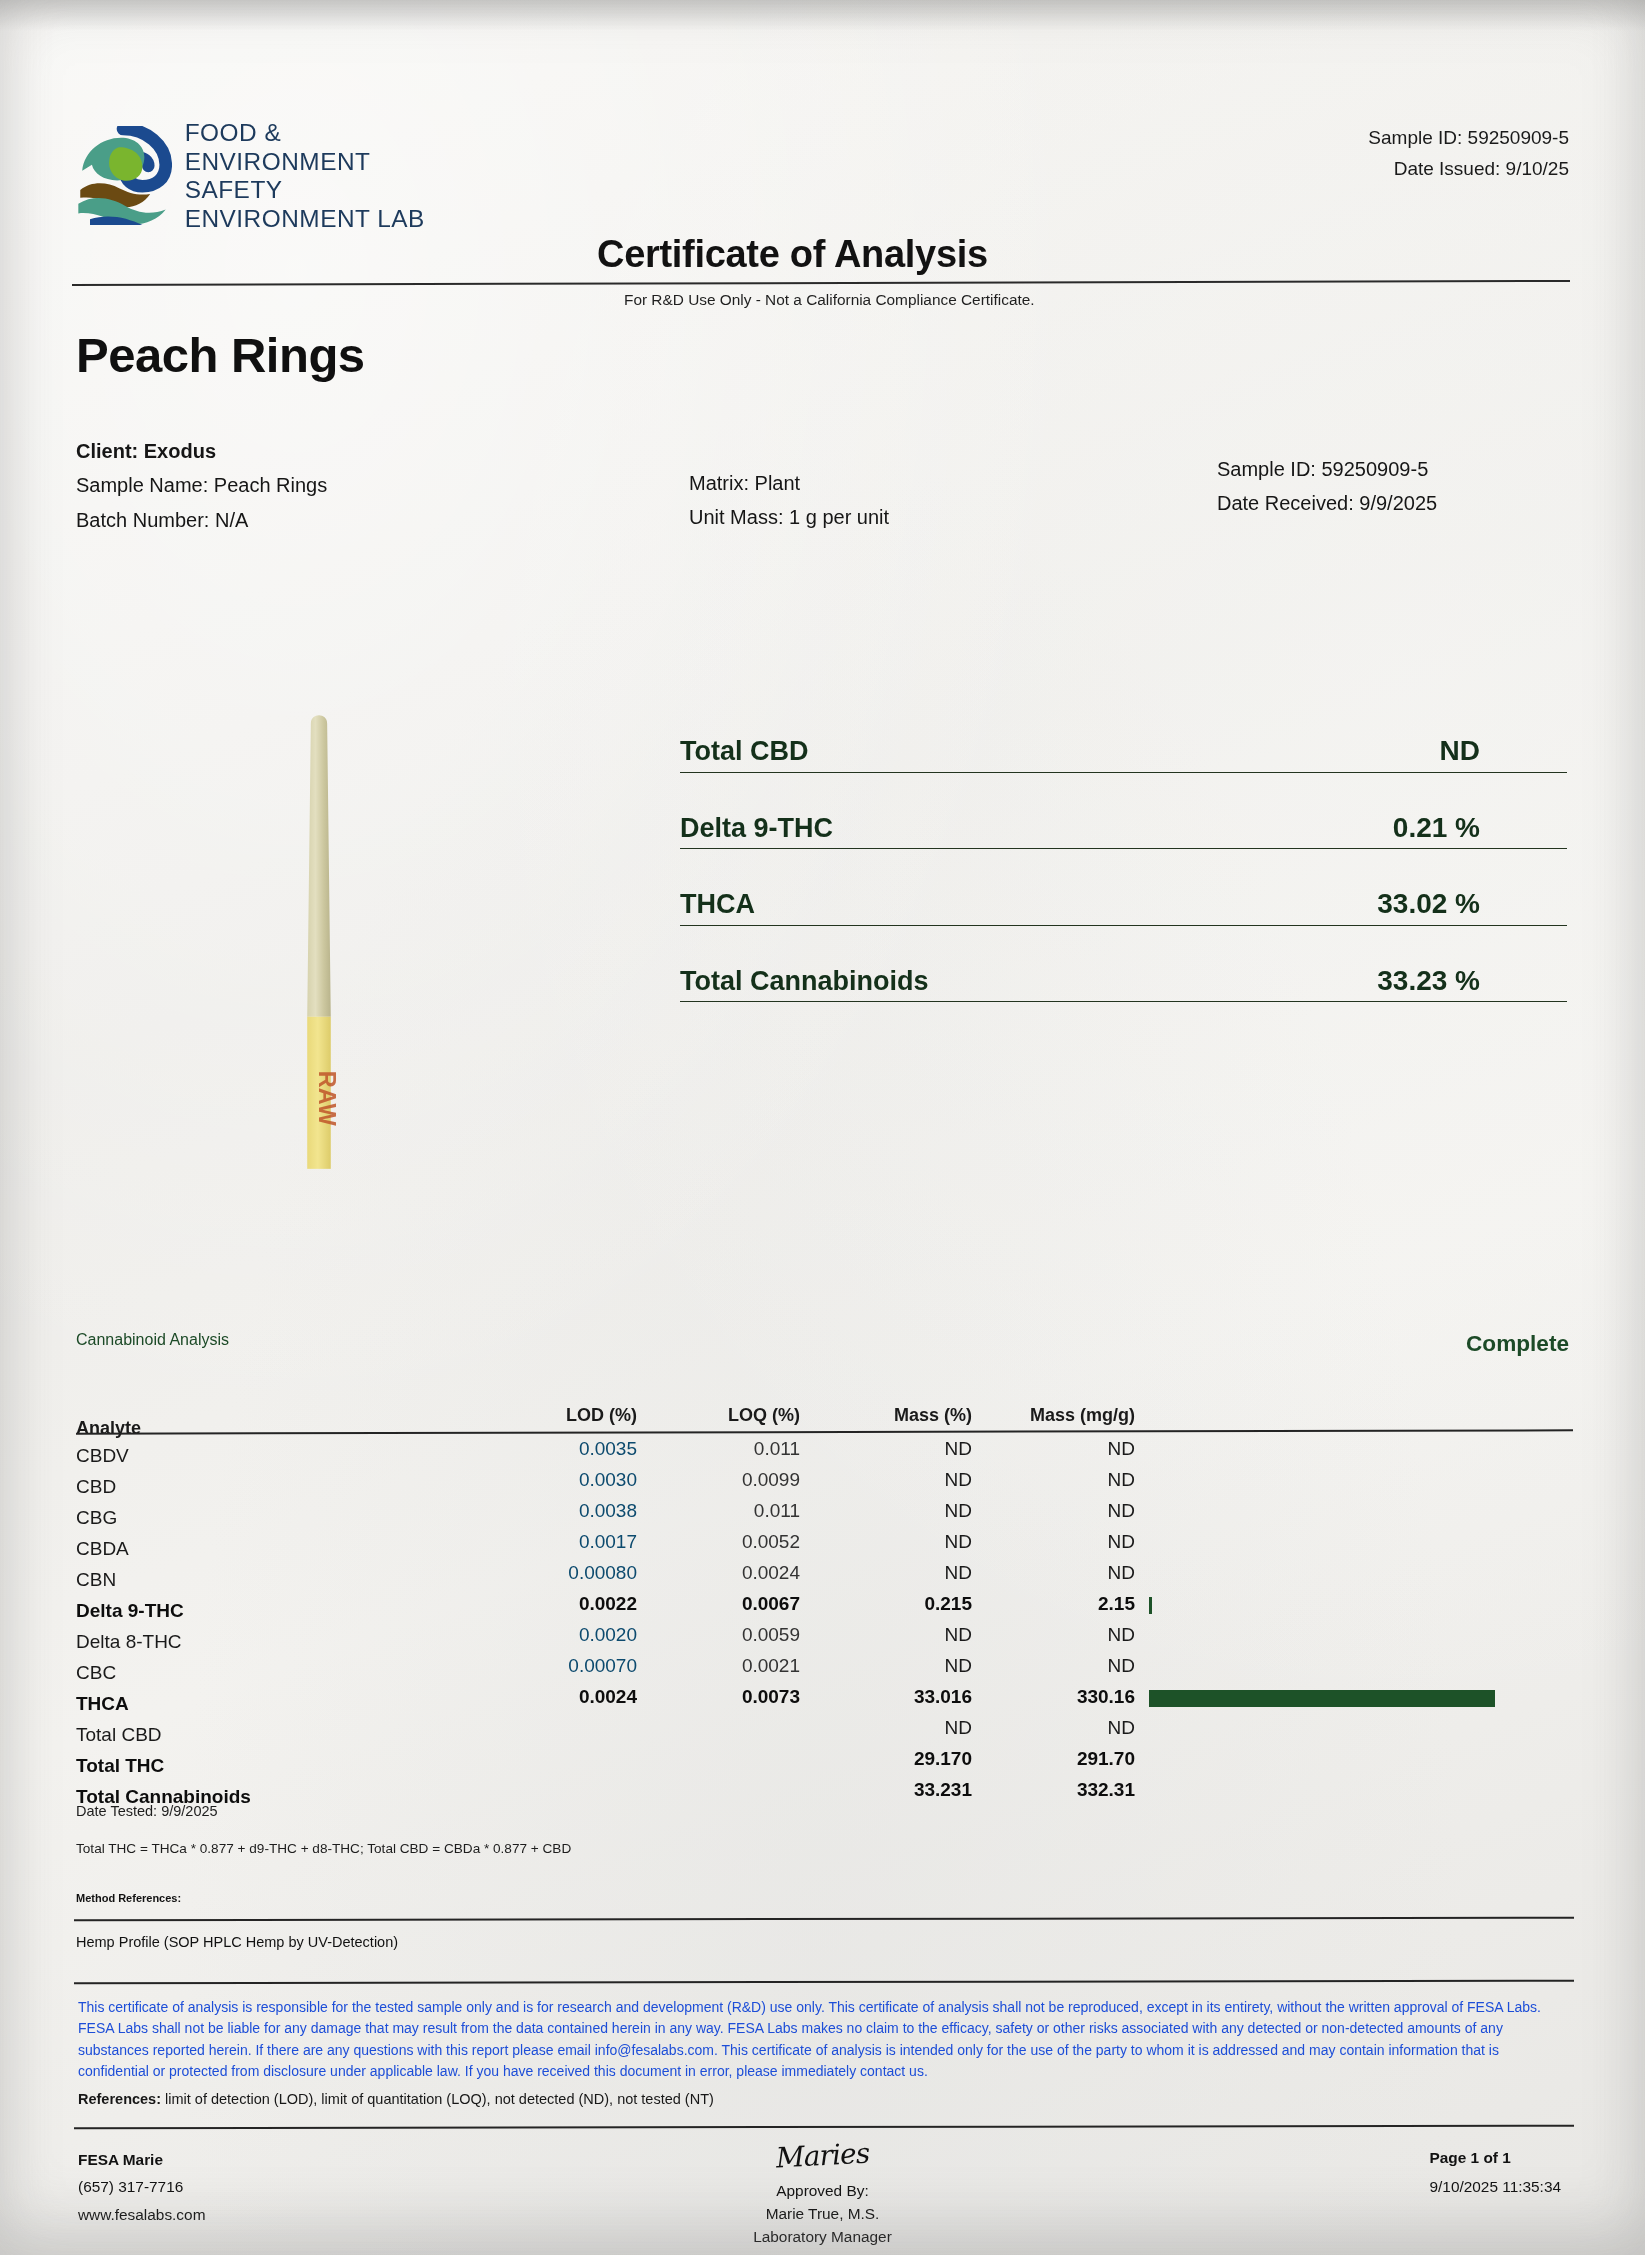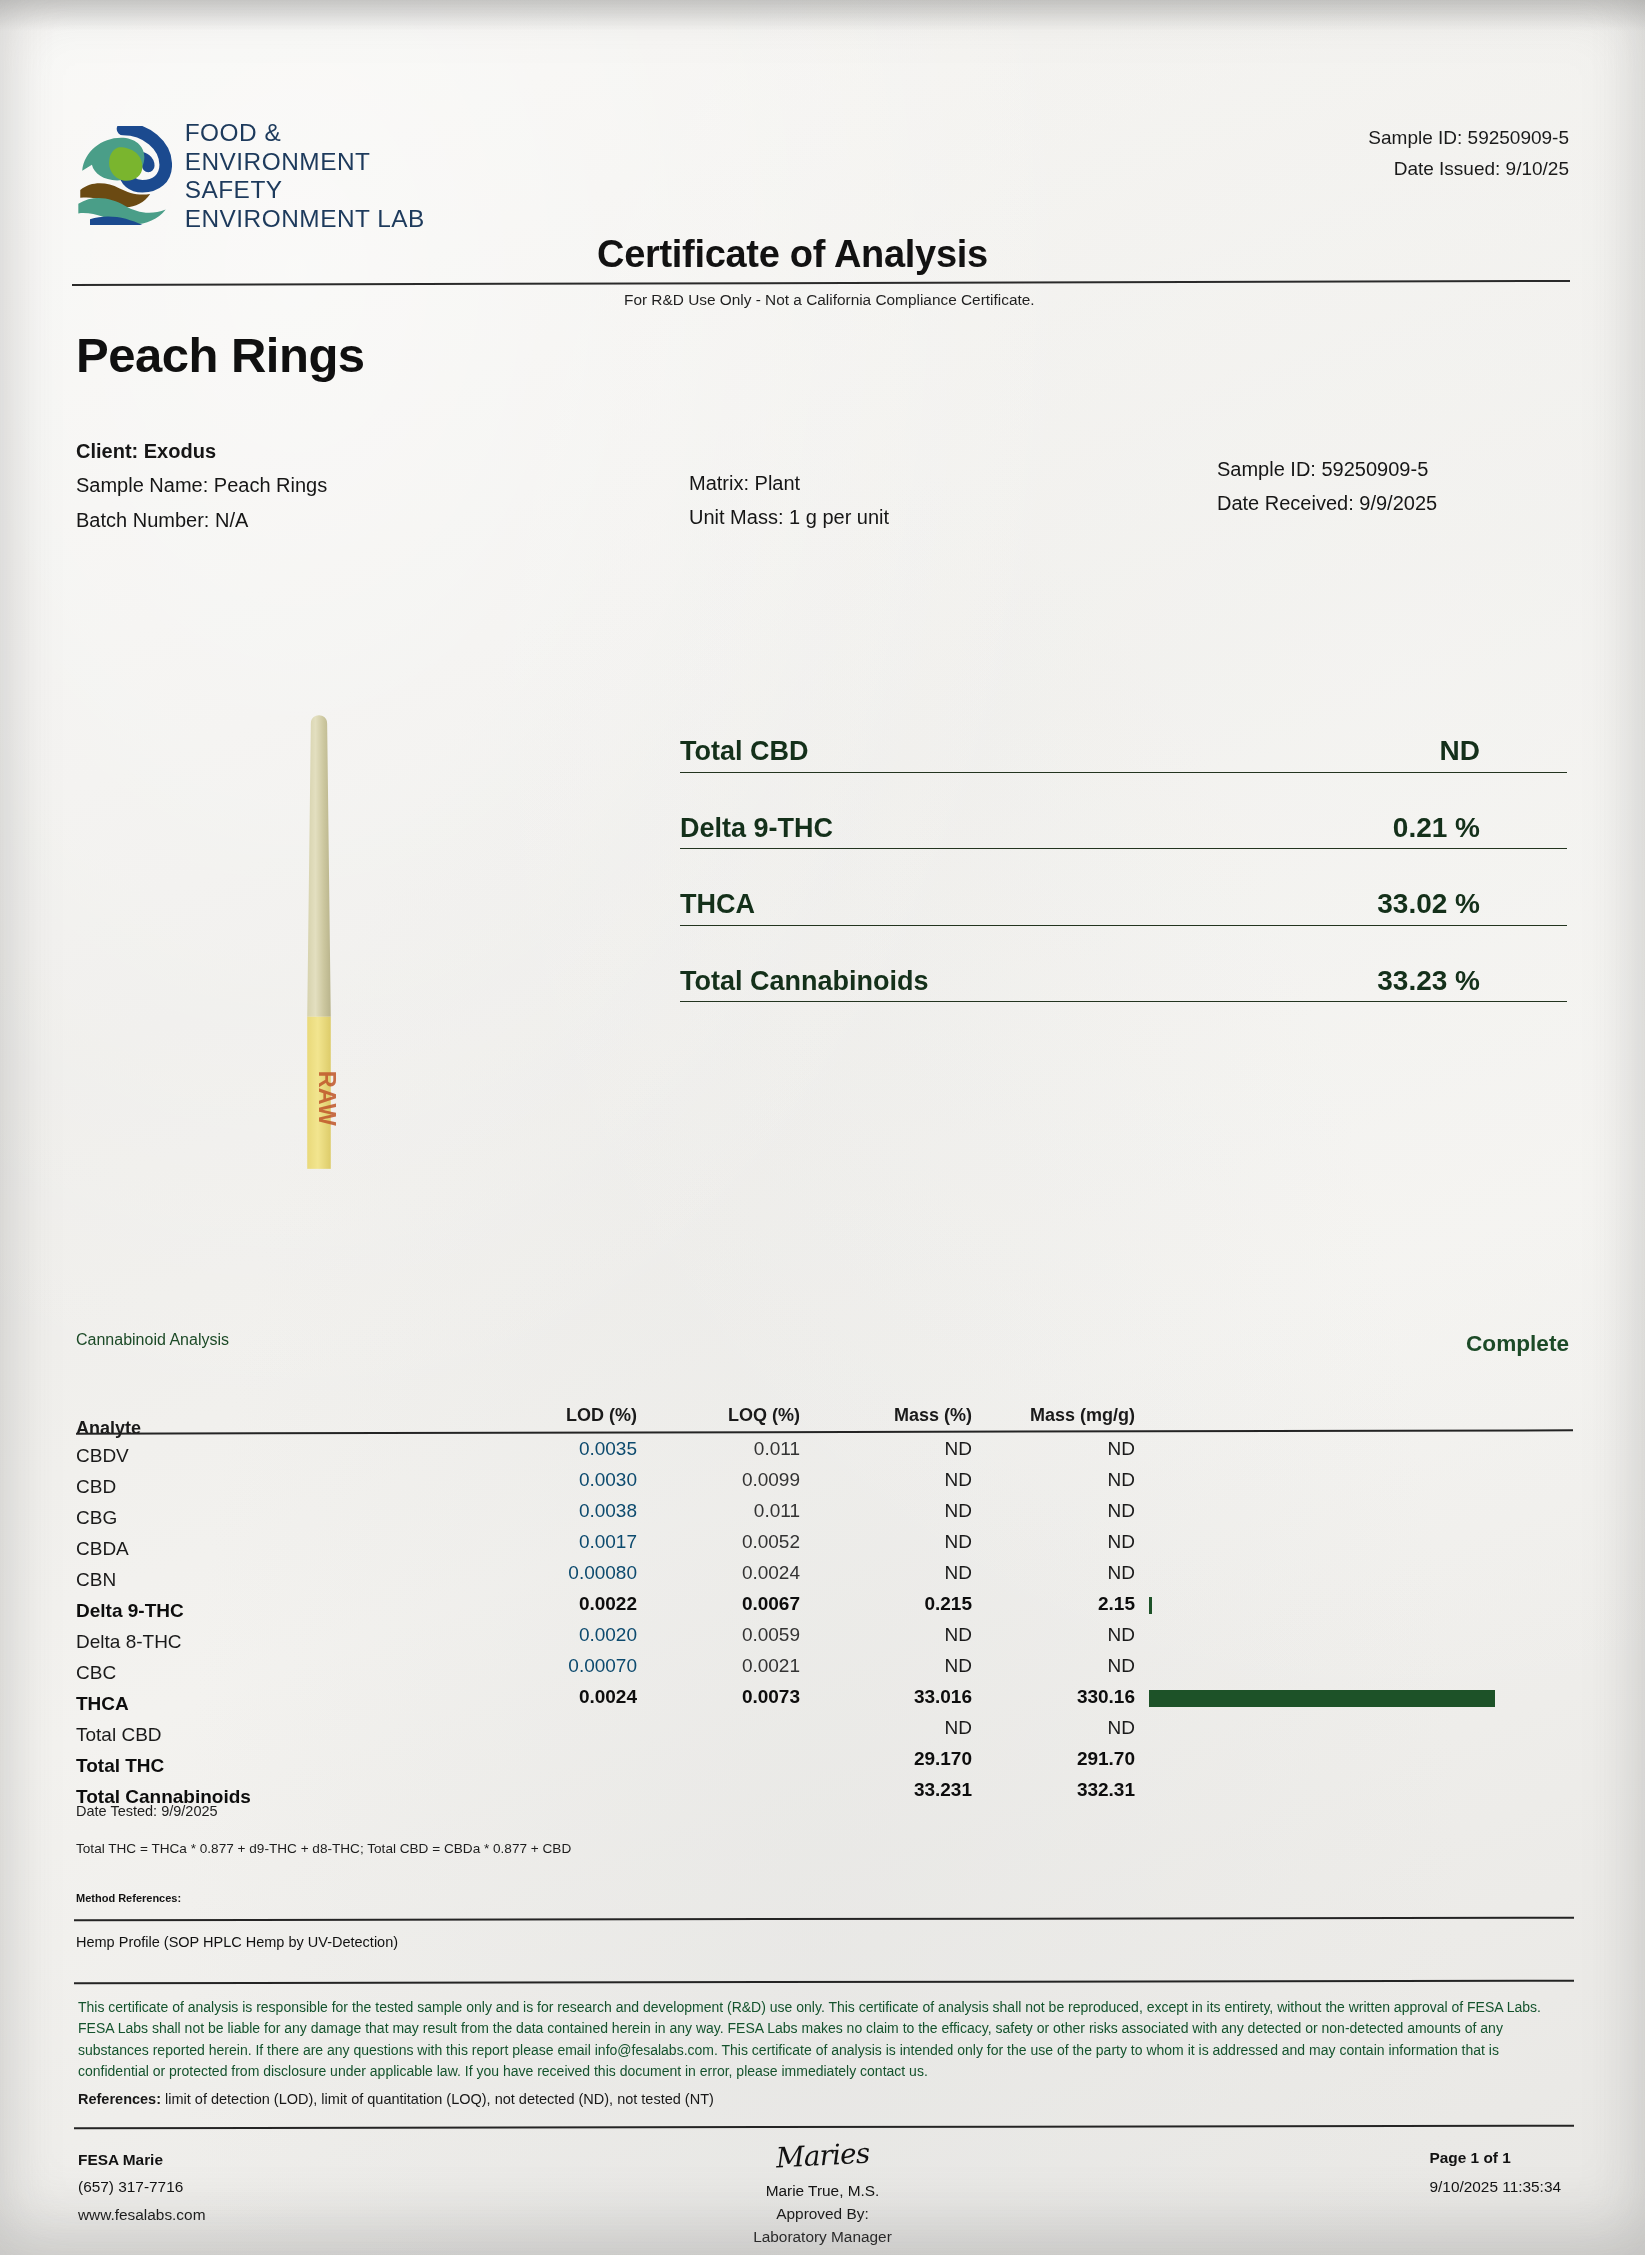--- a/index.html
+++ b/index.html
@@ -258,21 +258,21 @@
 
   
   .disclaimer {
     position: absolute;
     left: 78px;
     top: 1961px;
     width: 1489px;
     font-size: 14px;
     line-height: 1.52;
     text-align: left;
-    color: #14532d;
+    color: #1d4ed8;
   }
   .references {
     position: absolute;
     left: 78px;
     top: 2055px;
     font-size: 14.5px;
     color: #171717;
   }
   .references b { font-weight: bold; }
 
@@ -529,22 +529,22 @@
     <div class="foot-rule"></div>
 
     <div class="foot-left">
       <div class="lab">FESA Marie</div>
       <div>(657) 317-7716</div>
       <div>www.fesalabs.com</div>
     </div>
 
     <div class="foot-center">
       <div class="signature">Maries</div>
+      <div>Approved By:</div>
       <div>Marie True, M.S.</div>
-      <div>Approved By:</div>
       <div>Laboratory Manager</div>
     </div>
 
     <div class="foot-right">
       <div class="page-no">Page 1 of 1</div>
       <div>9/10/2025 11:35:34</div>
     </div>
 
   </div>
   <div class="scan-edge"></div>

